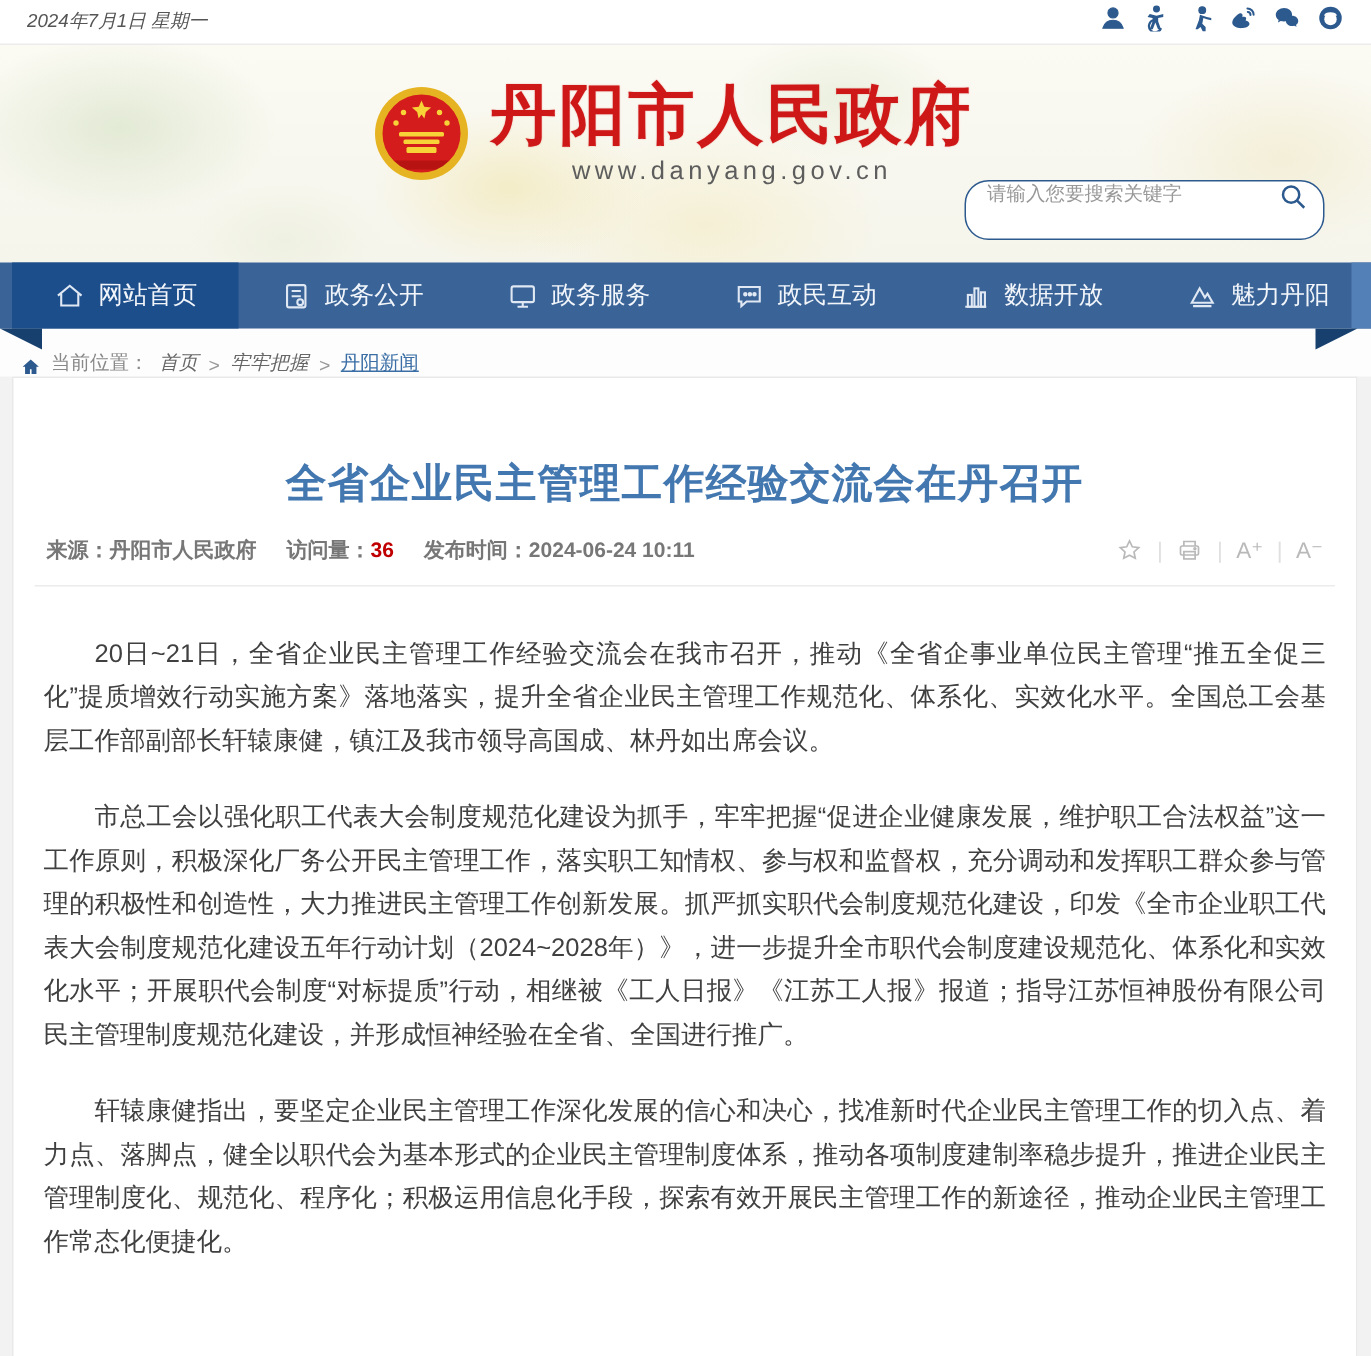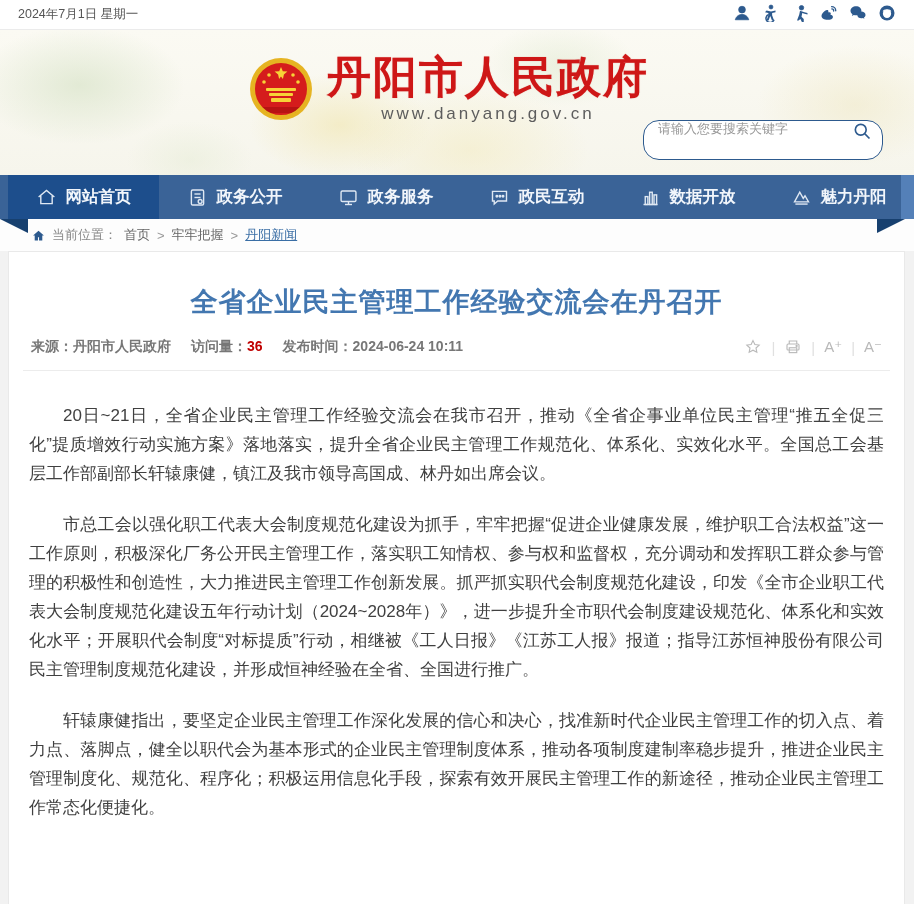--- a/index.html
+++ b/index.html
@@ -5,21 +5,21 @@
   * { margin:0; padding:0; box-sizing:border-box; }
   html,body { width:914px; }
   body {
     font-family:"Liberation Sans","DejaVu Sans",sans-serif;
     background:#f2f2f2; color:#333; width:914px; height:904px; overflow:hidden;
   }
 
   
   .topbar {
     height:30px; background:#ffffff; border-bottom:1px solid #ebebeb;
-    display:flex; align-items:center; justify-content:space-between; padding:0 18px;
+    display:flex; align-items:center; justify-content:space-between; padding:0 18px;font-style:italic;
   }
   .topbar-date { font-size:12.5px; color:#555; }
   .topbar-icons { display:flex; align-items:center; gap:11px; }
   .topbar-icons svg { width:18px; height:18px; fill:#2d5a8e; stroke:#2d5a8e; cursor:pointer; }
 
   
   .header {
     position:relative; height:145px;
     background:
       radial-gradient(ellipse 130px 75px at 340px 95px, rgba(240,228,168,.55), transparent 70%),
@@ -52,51 +52,51 @@
     font-family:inherit;
   }
   .search-box input::placeholder { color:#999; }
   .search-btn { width:20px; height:20px; cursor:pointer; display:flex; }
   .search-btn svg { width:20px; height:20px; stroke:#2d5a8e; fill:none; }
 
   
   .nav { position:relative; height:44px; background:#3a6397; display:flex; z-index:2; }
   .nav-item {
     flex:1; display:flex; align-items:center; justify-content:center; gap:9px;
-    color:#f2f6fb; font-size:16.5px; font-weight:bold; cursor:pointer; white-space:nowrap;
+    color:#f2f6fb; font-size:16.5px; font-weight:normal; cursor:pointer; white-space:nowrap;
   }
   .nav-item.active { background:#1d4e8c; margin-left:8px; }
   .nav-item svg { width:21px; height:21px; stroke:#dfe8f3; fill:none; stroke-width:1.6; }
   .nav-tail { position:absolute; right:0; top:0; width:13px; height:44px; background:#5480b8; }
   .fold-left {
     position:absolute; left:0; top:44px; width:0; height:0;
     border-top:14px solid #17406f; border-left:28px solid transparent;
   }
   .fold-right {
     position:absolute; right:9px; top:44px; width:0; height:0;
     border-top:14px solid #17406f; border-right:28px solid transparent;
   }
 
   
   .breadcrumb {
-    height:32px; background:#fdfdfd; display:flex; align-items:center; gap:7px;
-    padding-left:32px; font-size:13px; color:#888;
+    height:32px; background:#fdfdfd; display:flex; align-items:flex-end; gap:7px;
+    padding-left:14px; font-size:13px; color:#888;
   }
   .breadcrumb svg { width:13px; height:13px; fill:#2d5a8e; }
-  .crumb-link { color:#666; cursor:pointer; text-decoration:none; }
+  .crumb-link { color:#666; cursor:pointer; text-decoration:none;font-style:italic; }
   .crumb-sep { color:#999; }
   .crumb-current { color:#3a6ea5; text-decoration:underline; cursor:pointer; }
 
   
   .card {
     margin:0 9px 0 8px; background:#fff; border:1px solid #e9e9e9;
     min-height:660px; padding:0 14px 30px;
   }
   .article-title {
-    margin-top:32px; text-align:center; font-size:27px; font-weight:bold;
+    margin-top:52px; text-align:center; font-size:27px; font-weight:bold;
     color:#4377b0; letter-spacing:1px;
   }
   .meta-row {
     display:flex; align-items:center; margin-top:18px; padding:0 8px 14px;
     border-bottom:1px solid #ececec; font-size:14px; color:#777;
   }
   .meta-item { margin-right:20px;font-weight:bold; }
   .meta-views-value { color:#c00000; }
   .tools { margin-left:auto; display:flex; align-items:center; gap:9px; color:#b9b9b9; font-size:15px; }
   .tools .sep { color:#e0e0e0; }

